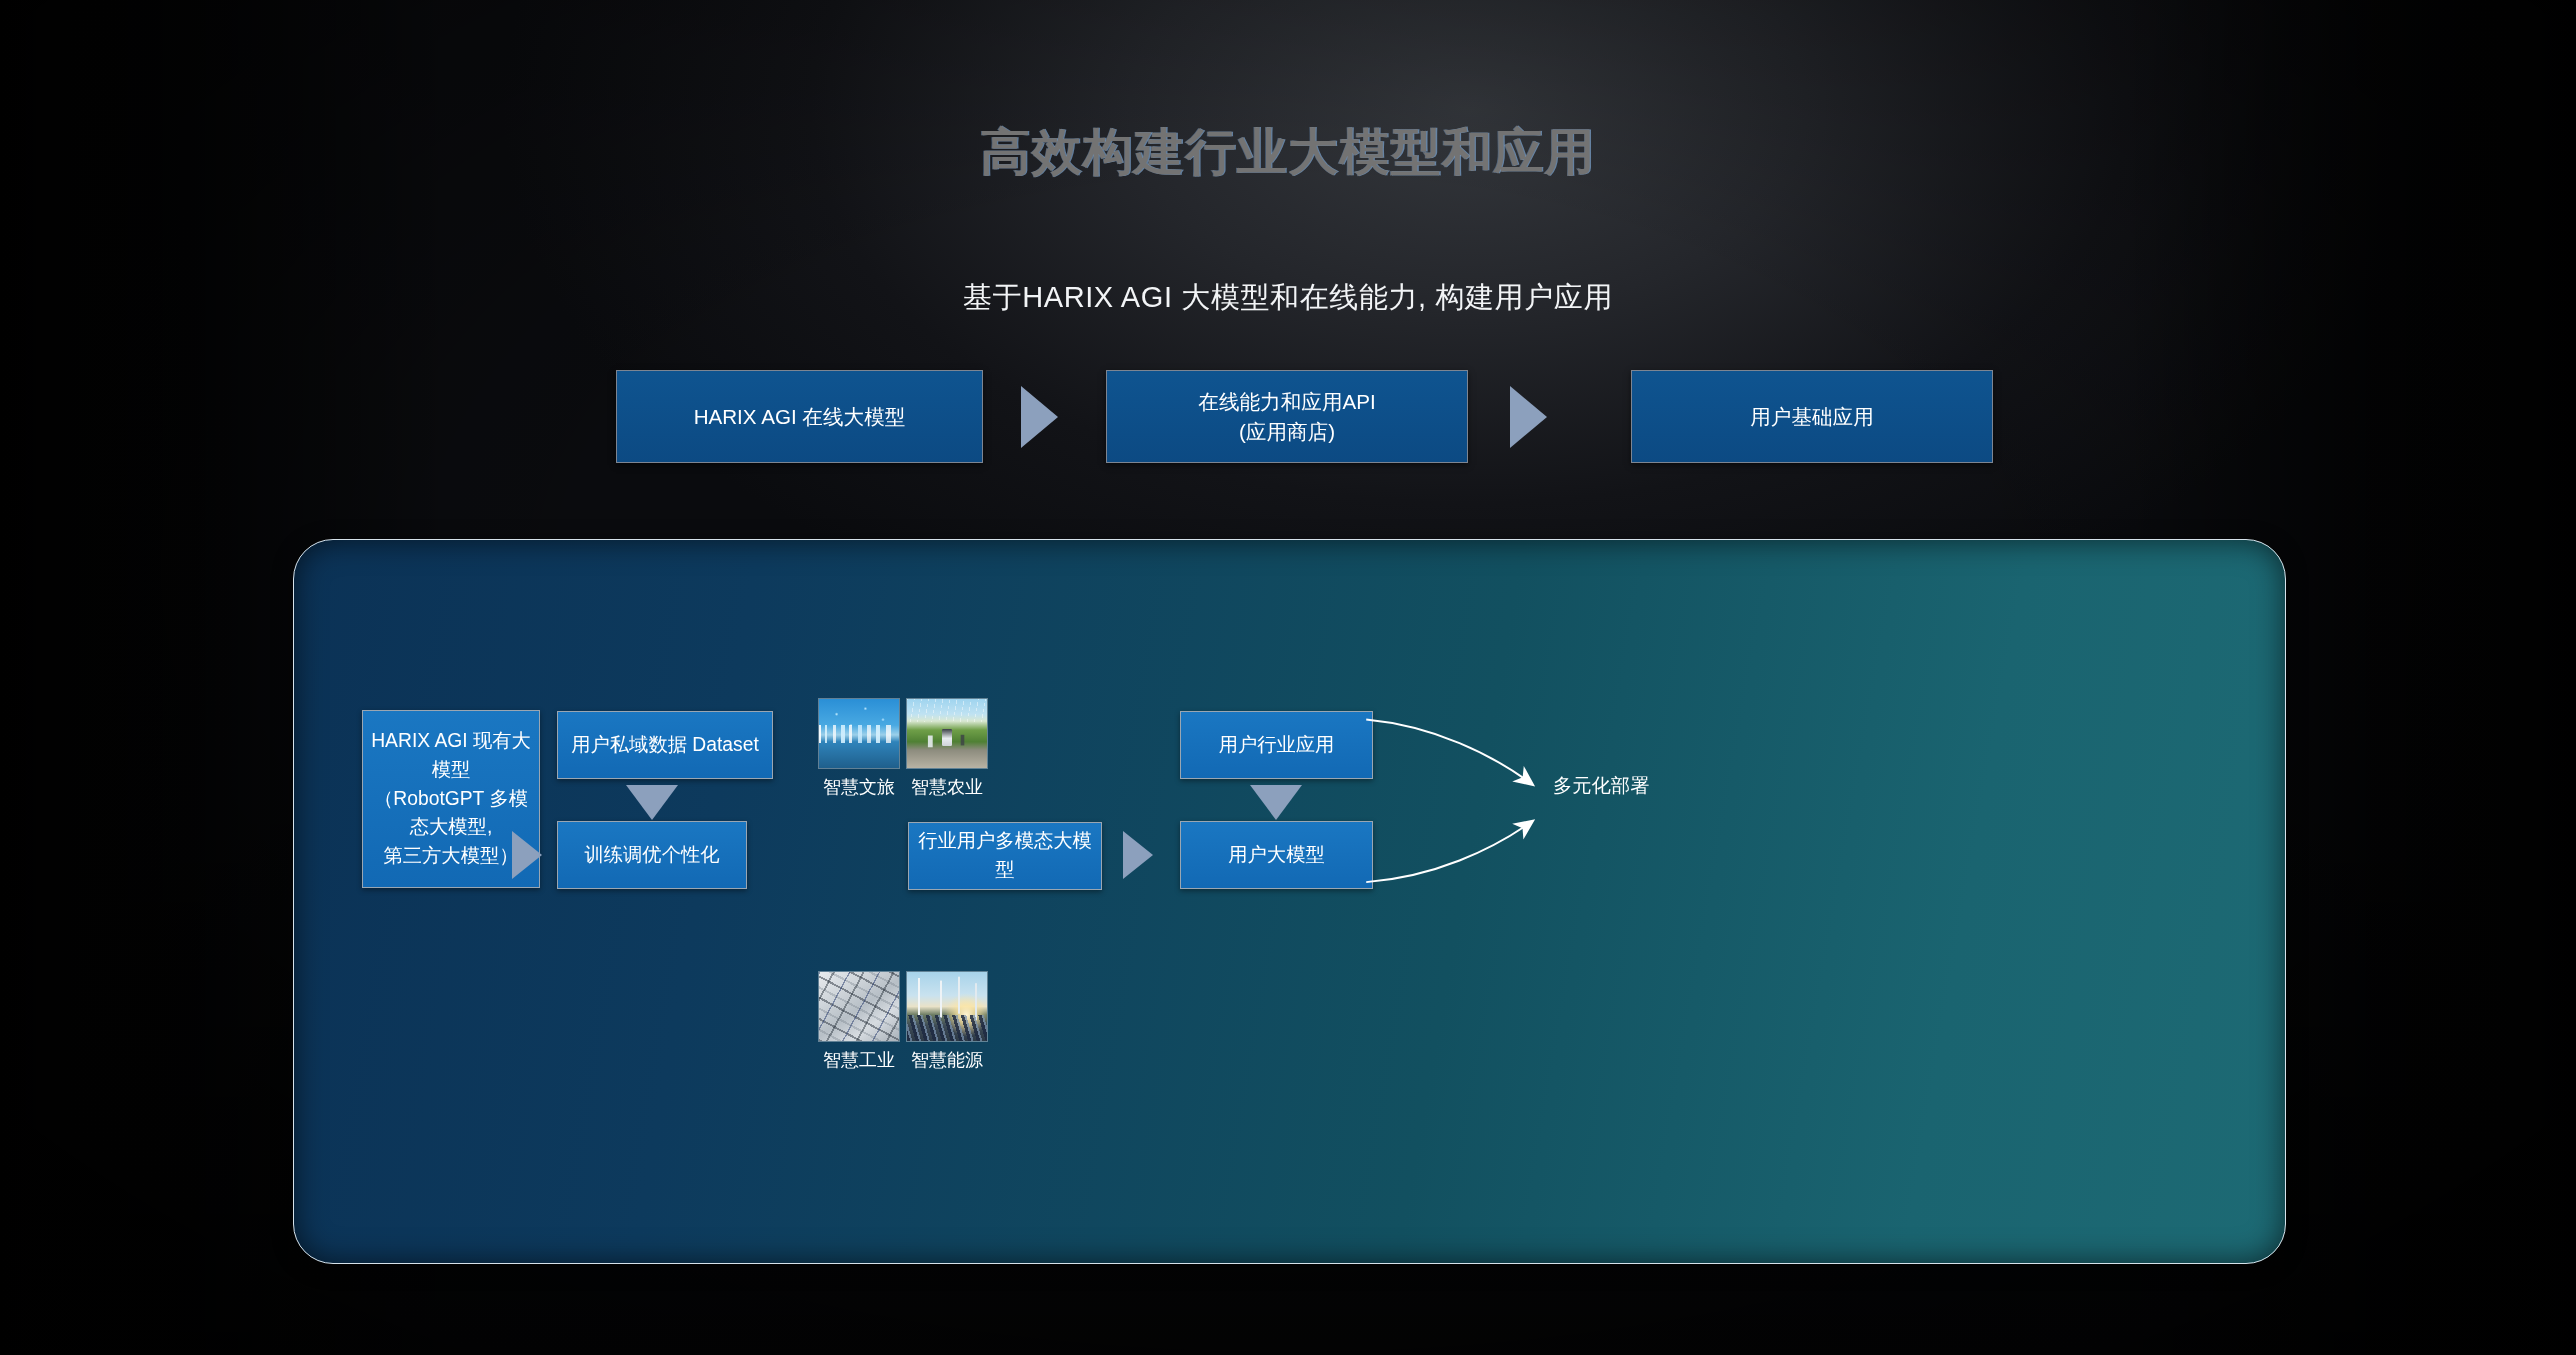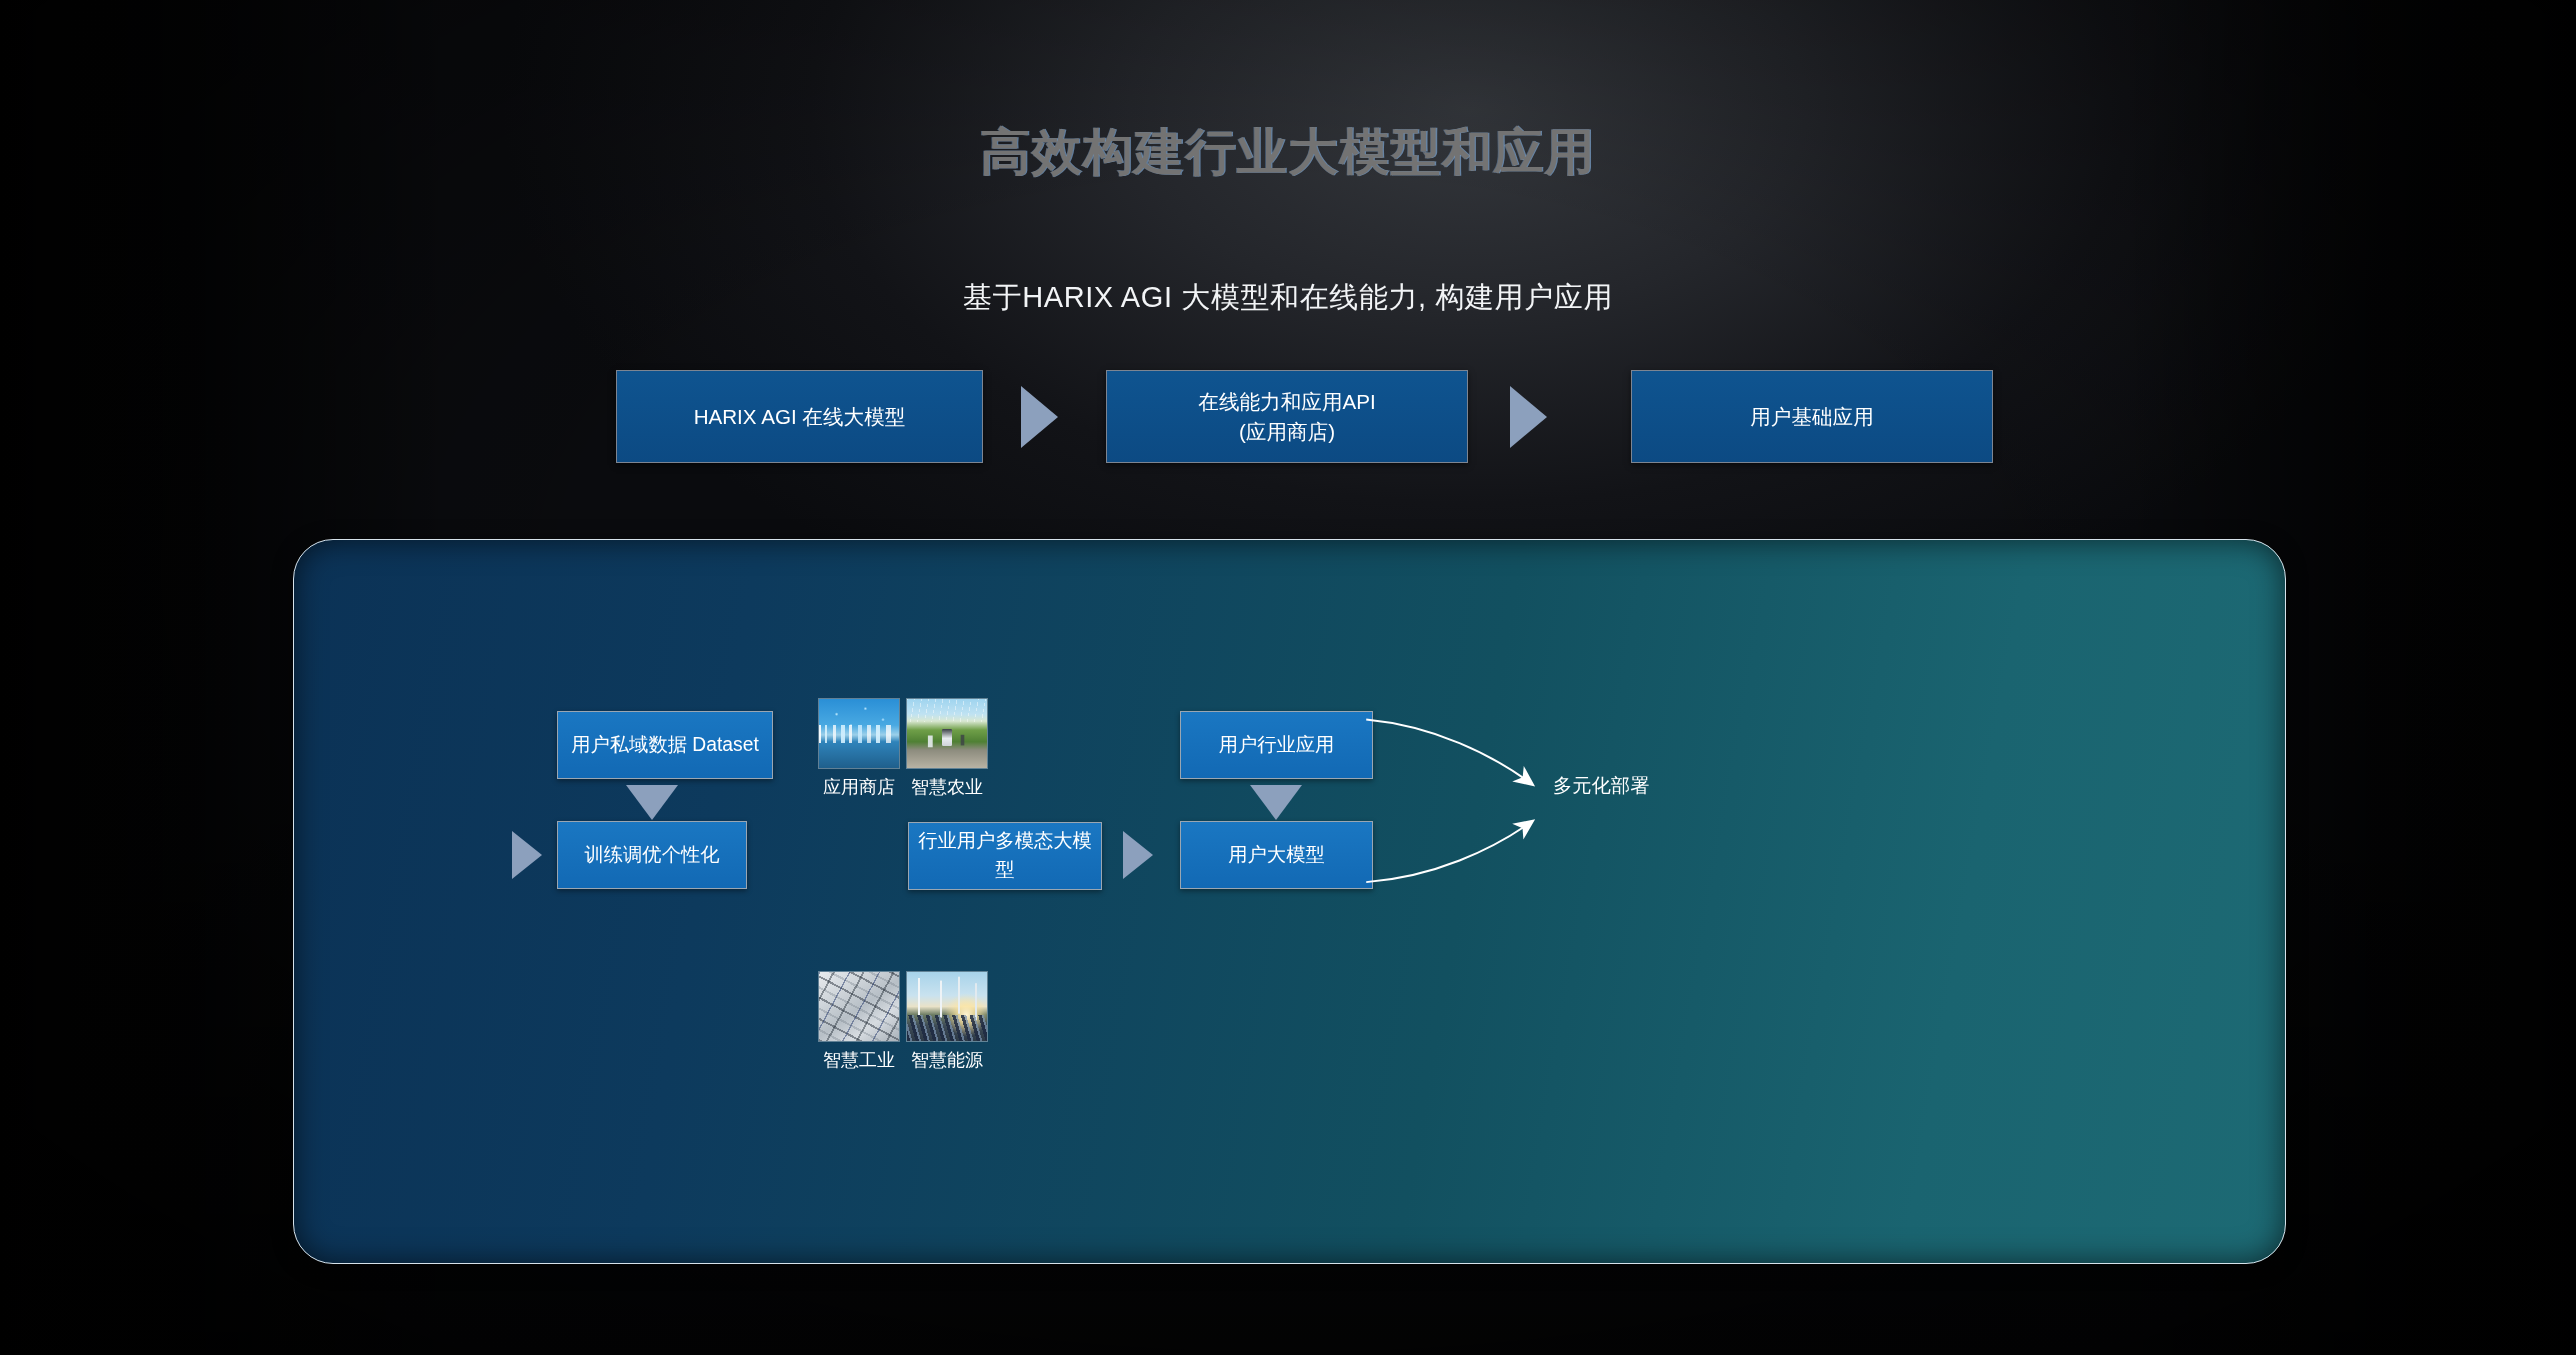--- a/index.html
+++ b/index.html
@@ -235,36 +235,43 @@
   </div>
 </div>
 <div id="top-arrow-2" class="tri-right"></div>
 <div id="topbox-3" class="topbox">
   <span>用户基础应用</span>
 </div>
 
 <div id="main-panel">
 
 
+  <div id="pbox-existing" class="pbox">
+    <div>
+      <div>HARIX AGI 现有大模型</div>
+      <div>（RobotGPT 多模态大模型,</div>
+      <div>第三方大模型）</div>
+    </div>
+  </div>
 
   <div id="arrow-right-1" class="tri-right-s"></div>
 
   <div id="pbox-dataset" class="pbox">
     <span>用户私域数据 Dataset</span>
   </div>
   <div id="arrow-down-1" class="tri-down"></div>
   <div id="pbox-train" class="pbox">
     <span>训练调优个性化</span>
   </div>
 
   <div id="thumb-tourism" class="thumb-wrap">
     <div class="thumb">
         <div class="art-tourism"></div>
       </div>
-    <div class="thumb-caption">应用商店</div>
+    <div class="thumb-caption">智慧文旅</div>
   </div>
   <div id="thumb-agri" class="thumb-wrap">
     <div class="thumb">
         <div class="art-agri"></div>
       </div>
     <div class="thumb-caption">智慧农业</div>
   </div>
   <div id="thumb-industry" class="thumb-wrap">
     <div class="thumb">
         <div class="art-industry"></div>

